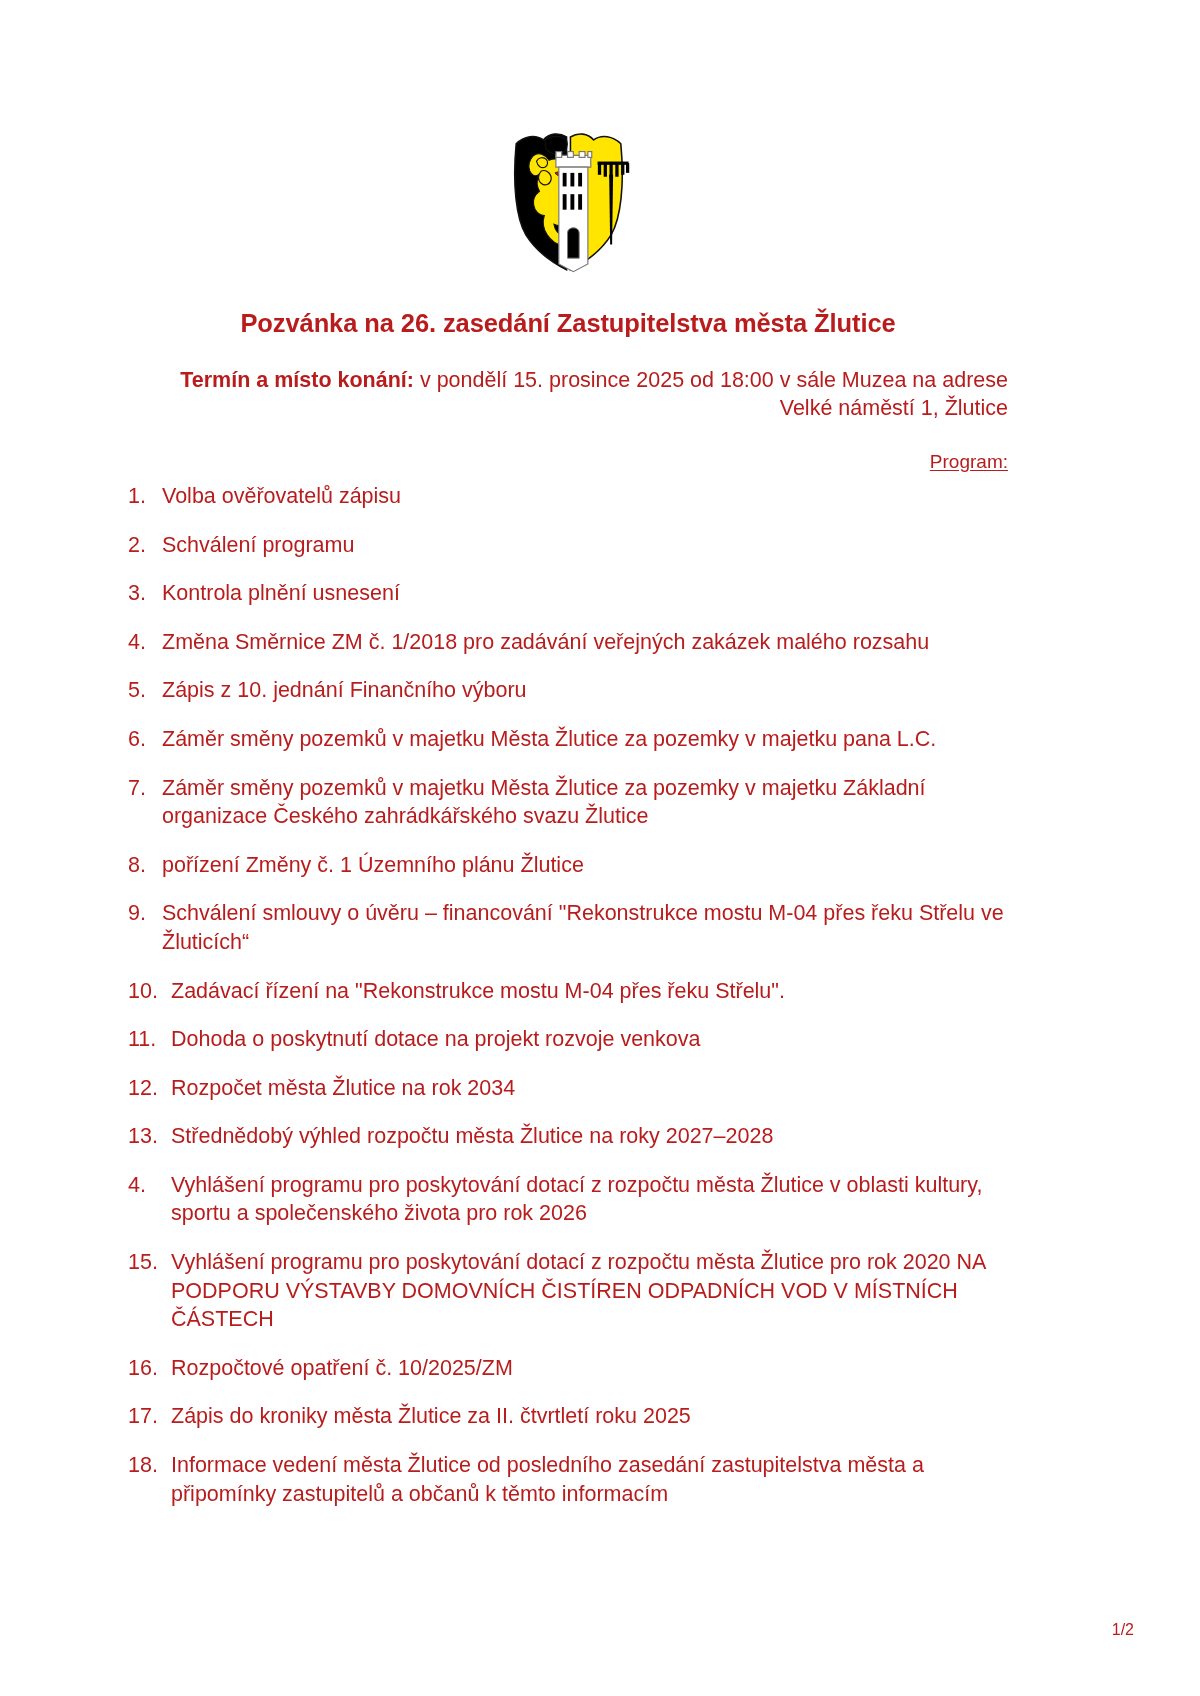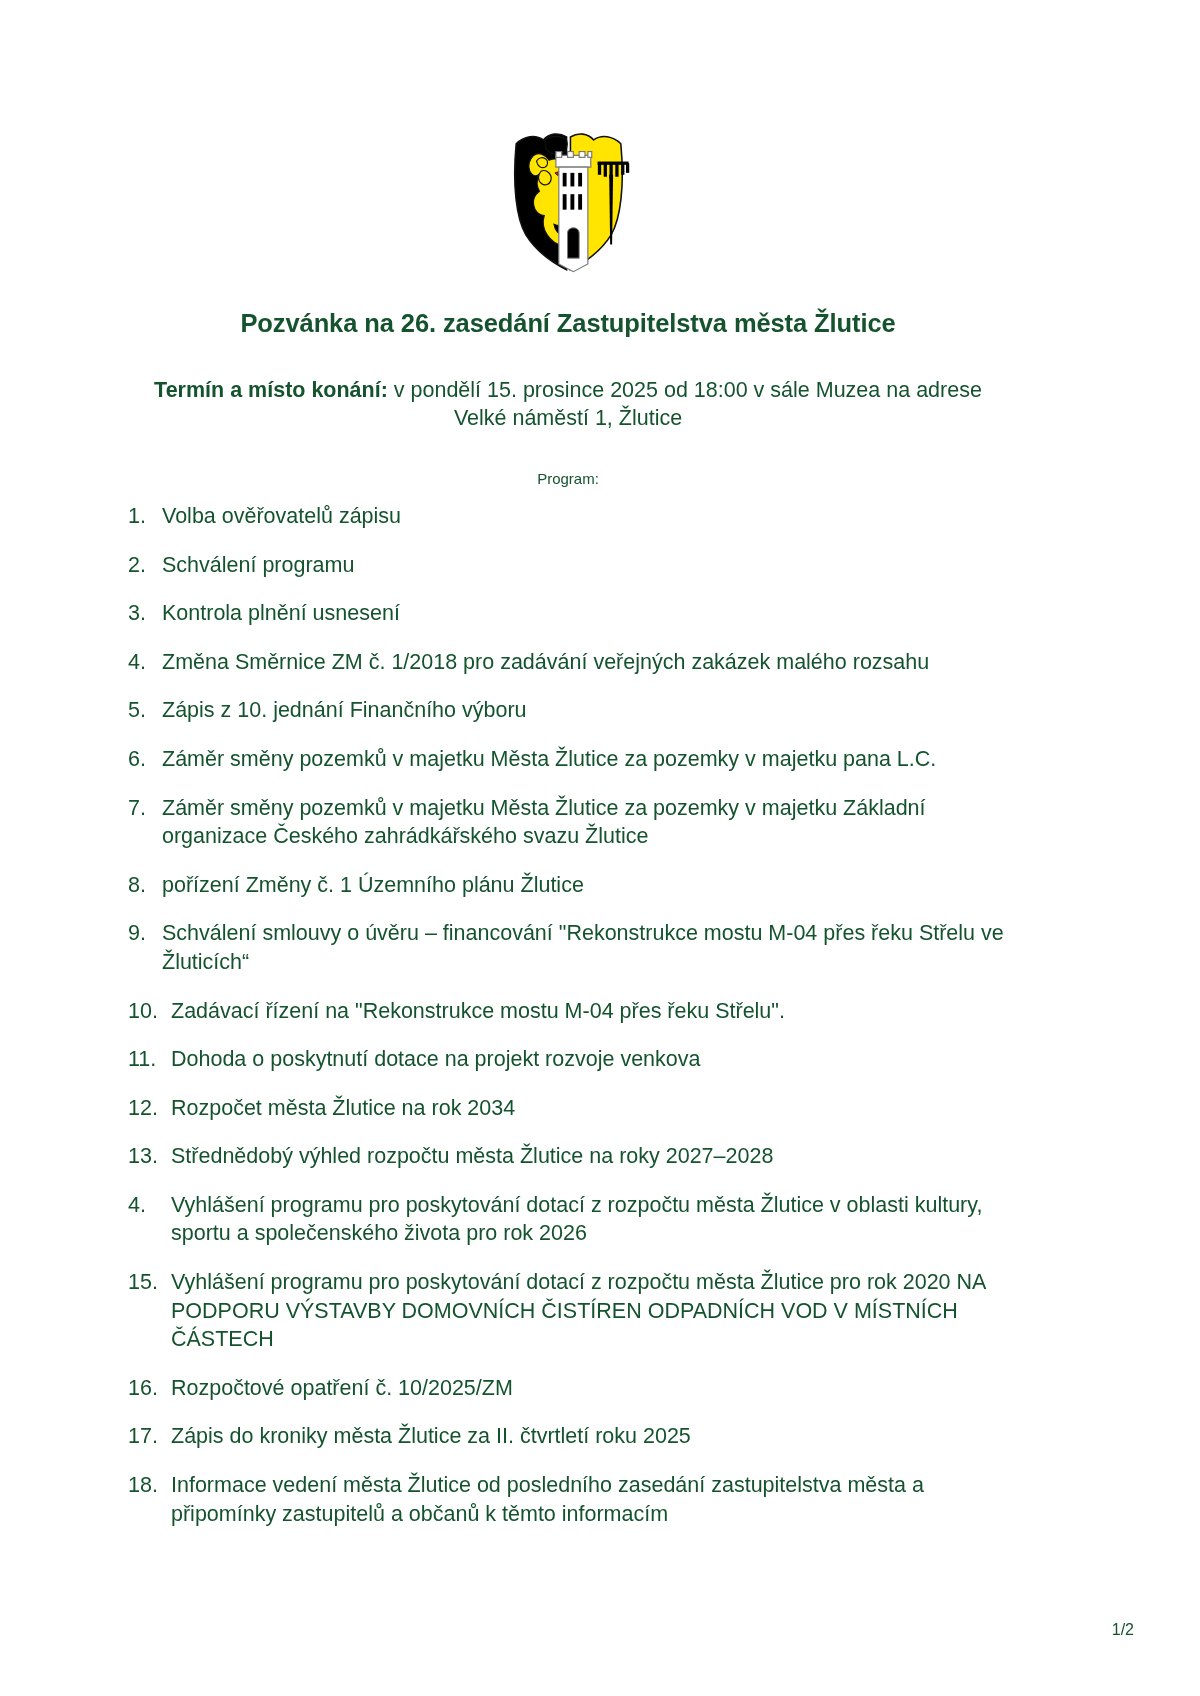--- a/index.html
+++ b/index.html
@@ -9,21 +9,21 @@
     background: #ffffff;
   }
   .page {
     position: relative;
     width: 1200px;
     height: 1696px;
     background: #ffffff;
     margin: 0 auto;
     box-sizing: border-box;
     font-family: "Liberation Sans", sans-serif;
-    color: #14532d;
+    color: #b91c1c;
     overflow: hidden;
   }
   .content {
     position: absolute;
     left: 128px;
     top: 0;
     width: 880px;
   }
 
   
@@ -46,32 +46,33 @@
     letter-spacing: -0.1px;
     margin: 0;
     padding-top: 34px;
     line-height: 1.2;
   }
 
   
   .para {
     font-size: 21.5px;
     line-height: 1.34;
-    margin: 10px;
+    margin: 0;
     padding-top: 24px;
-    text-align: center;
+    text-align: right;
   }
   .para.first-para { padding-top: 27px; }
   .bold { font-weight: bold; }
 
   .program-head {
-    font-size: 15px;
+    font-size: 19px;
     line-height: 1.34;
     margin: 0;
     padding-top: 26px;
+    text-decoration: underline;
     text-underline-offset: 2px;
     display: inline-block;
   }
   .program-head-row { padding-top: 0; }
 
   
   ol.program {
     list-style: none;
     margin: 0;
     padding: 0;

